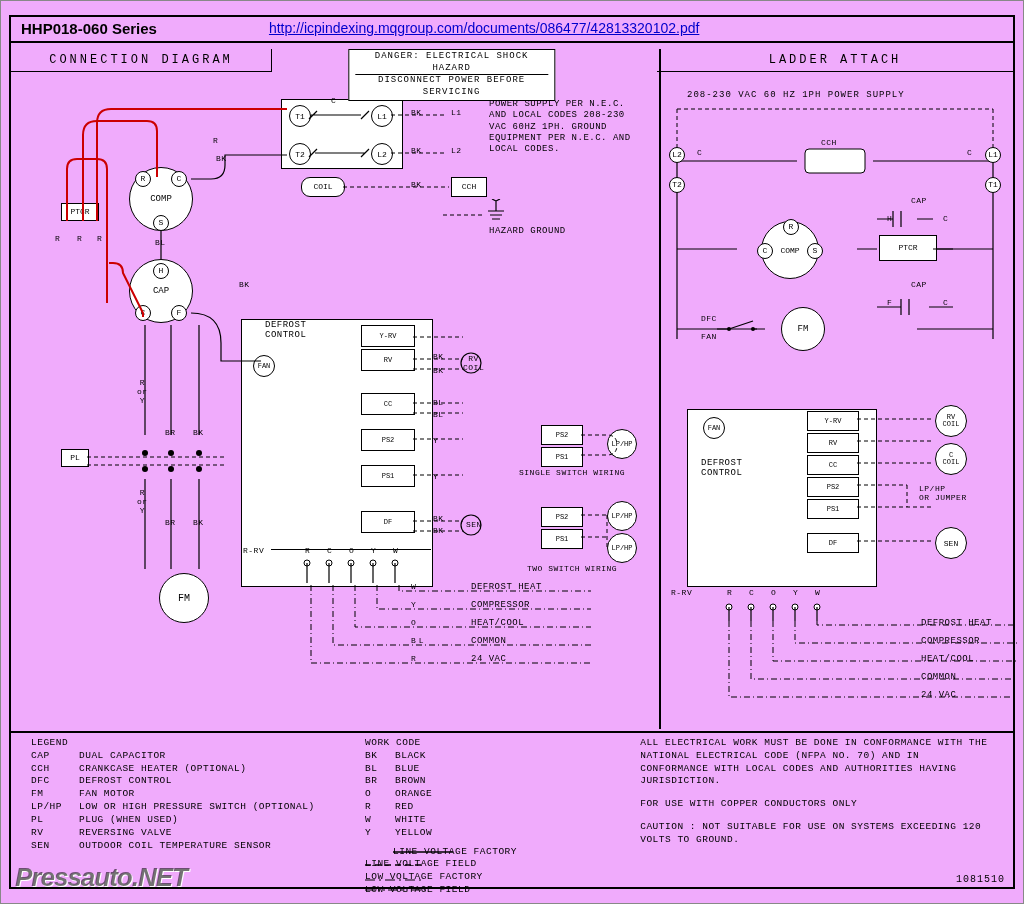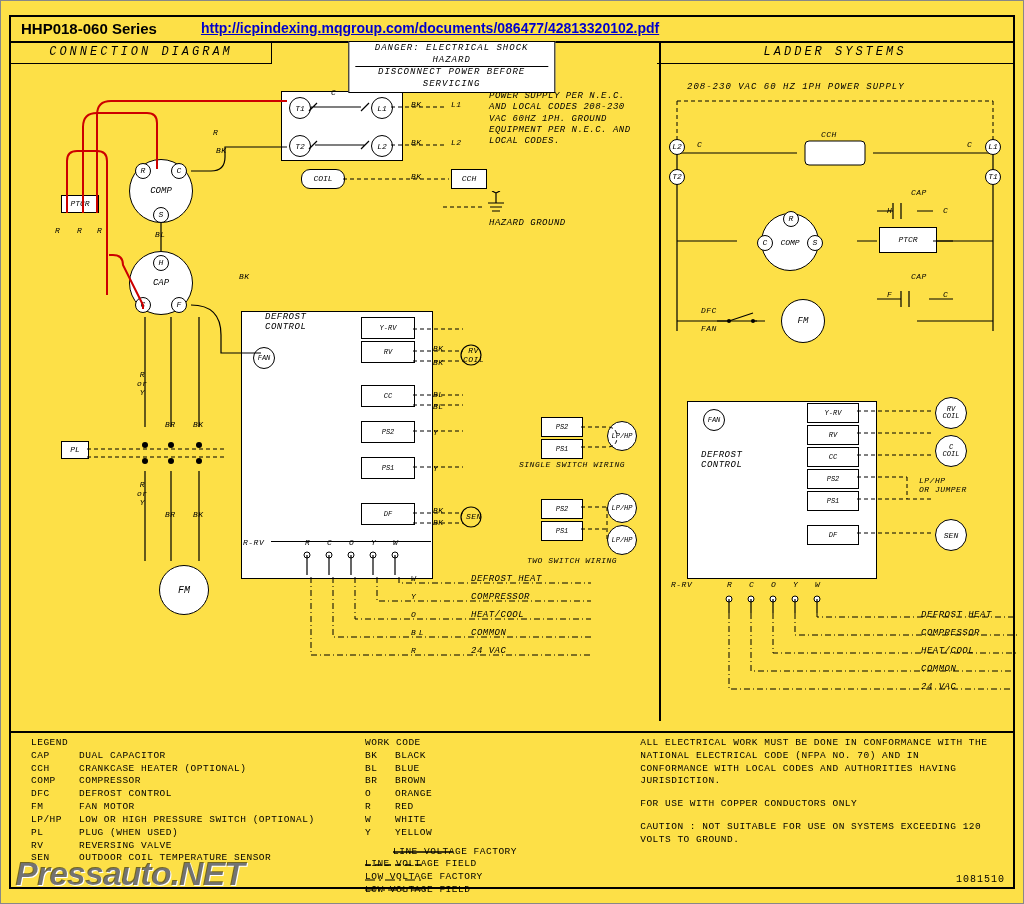--- a/index.html
+++ b/index.html
@@ -7,49 +7,49 @@
     padding: 0;
     background: #fff;
     font-family: "Courier New", monospace;
     font-size: 10px;
     color: #000;
   }
   .page {
     width: 1024px;
     height: 904px;
     position: relative;
-    background: #fde047;
+    background: #f0abfc;
     box-sizing: border-box;
     border: 1px solid #888;
   }
   .outer {
     position: absolute;
     left: 8px; top: 14px; right: 8px; bottom: 14px;
     border: 2px solid #000;
   }
   .header {
     position: absolute;
     left: 0; top: -2px; right: 0;
     height: 26px;
     border-bottom: 2px solid #000;
     display: flex;
     align-items: center;
     padding: 0 10px;
     font-size: 15px;
     font-family: Arial, sans-serif;
   }
   .header .series { font-weight: bold; }
-  .header .url { margin-left: 44px; color: #0000cc; text-decoration: underline; font-size: 14px; font-weight: bold;}
+  .header .url { margin-left: 112px; color: #0000cc; text-decoration: underline; font-size: 14px;}
   .body-area {
     position: absolute;
     left: 0; top: 24px; right: 0; bottom: 0;
   }
   .top-row {
     position: absolute;
-    left: 0; top: 0; right: 0; height: 680px; font-style: italic;
+    left: 0; top: 8px; right: 0; height: 680px;
   }
   .left-col {
     position: absolute; left: 0; top: 0; width: 648px; height: 100%;
     border-right: 2px solid #000;
   }
   .right-col {
     position: absolute; right: 0; top: 0; width: 356px; height: 100%;
   }
   .title-block {
     text-align: center;
@@ -83,21 +83,21 @@
     font-size: 9.5px;
     line-height: 1.35;
     letter-spacing: 0.5px;
   }
   .legend-col.mid { flex: 0.8; }
   .legend-col.right { flex: 1.2; }
   .watermark {
     position: absolute;
     left: 4px; bottom: -6px;
     font-family: Arial, sans-serif;
-    font-size: 34px;
+    font-size: 26px;
     font-style: italic;
     font-weight: bold;
     color: rgba(0,0,0,0.55);
     text-shadow: 1px 1px 0 #fff;
     z-index: 50;
     letter-spacing: -1px;
   }
   .partno {
     position: absolute;
     right: 8px; bottom: 2px;
@@ -320,21 +320,21 @@
               <circle cx="318" cy="514" r="3" fill="#fff" stroke="#000"></circle>
               <circle cx="340" cy="514" r="3" fill="#fff" stroke="#000"></circle>
               <circle cx="362" cy="514" r="3" fill="#fff" stroke="#000"></circle>
               <circle cx="384" cy="514" r="3" fill="#fff" stroke="#000"></circle>
             <path class="blkline" d="M296 514 v20 M318 514 v20 M340 514 v20 M362 514 v20 M384 514 v20"></path>
           </svg>
 
         </div>
 
         <div class="right-col">
-          <div class="title-block">LADDER   SYSTEMS</div>
+          <div class="title-block">LADDER   ATTACH</div>
 
           <span class="lbl" style="left:30px;top:42px;letter-spacing:1px">208-230 VAC 60 HZ 1PH POWER SUPPLY</span>
           <svg width="356" height="680" style="left:0;top:0;pointer-events:none">
             <path class="dashline" d="M20 60 h316 M20 60 v50 M336 60 v50"></path>
             <path class="blkline" d="M20 110 v180 M336 110 v180"></path>
 
             <path class="blkline" d="M20 112 h120 M216 112 h120"></path>
             <rect x="148" y="100" width="60" height="24" rx="4" fill="#fff" stroke="#000"></rect>
 
             <path class="blkline" d="M20 200 h60 M280 200 h56"></path>
@@ -426,21 +426,20 @@
           <span class="lbl" style="left:264px;top:642px">24 VAC</span>
         </div>
       </div>
 
       <div class="legend-row">
         <div class="legend-col">
           <div>LEGEND</div>
           <div id="legend-list">
               <div><span style="display:inline-block;width:48px">CAP</span>DUAL CAPACITOR</div>
               <div><span style="display:inline-block;width:48px">CCH</span>CRANKCASE HEATER (OPTIONAL)</div>
-              <div><span style="display:inline-block;width:48px">COMP</span>COMPRESSOR</div>
               <div><span style="display:inline-block;width:48px">DFC</span>DEFROST CONTROL</div>
               <div><span style="display:inline-block;width:48px">FM</span>FAN MOTOR</div>
               <div><span style="display:inline-block;width:48px">LP/HP</span>LOW OR HIGH PRESSURE SWITCH (OPTIONAL)</div>
               <div><span style="display:inline-block;width:48px">PL</span>PLUG (WHEN USED)</div>
               <div><span style="display:inline-block;width:48px">RV</span>REVERSING VALVE</div>
               <div><span style="display:inline-block;width:48px">SEN</span>OUTDOOR COIL TEMPERATURE SENSOR</div>
             </div>
         </div>
         <div class="legend-col mid">
           <div>WORK CODE</div>

